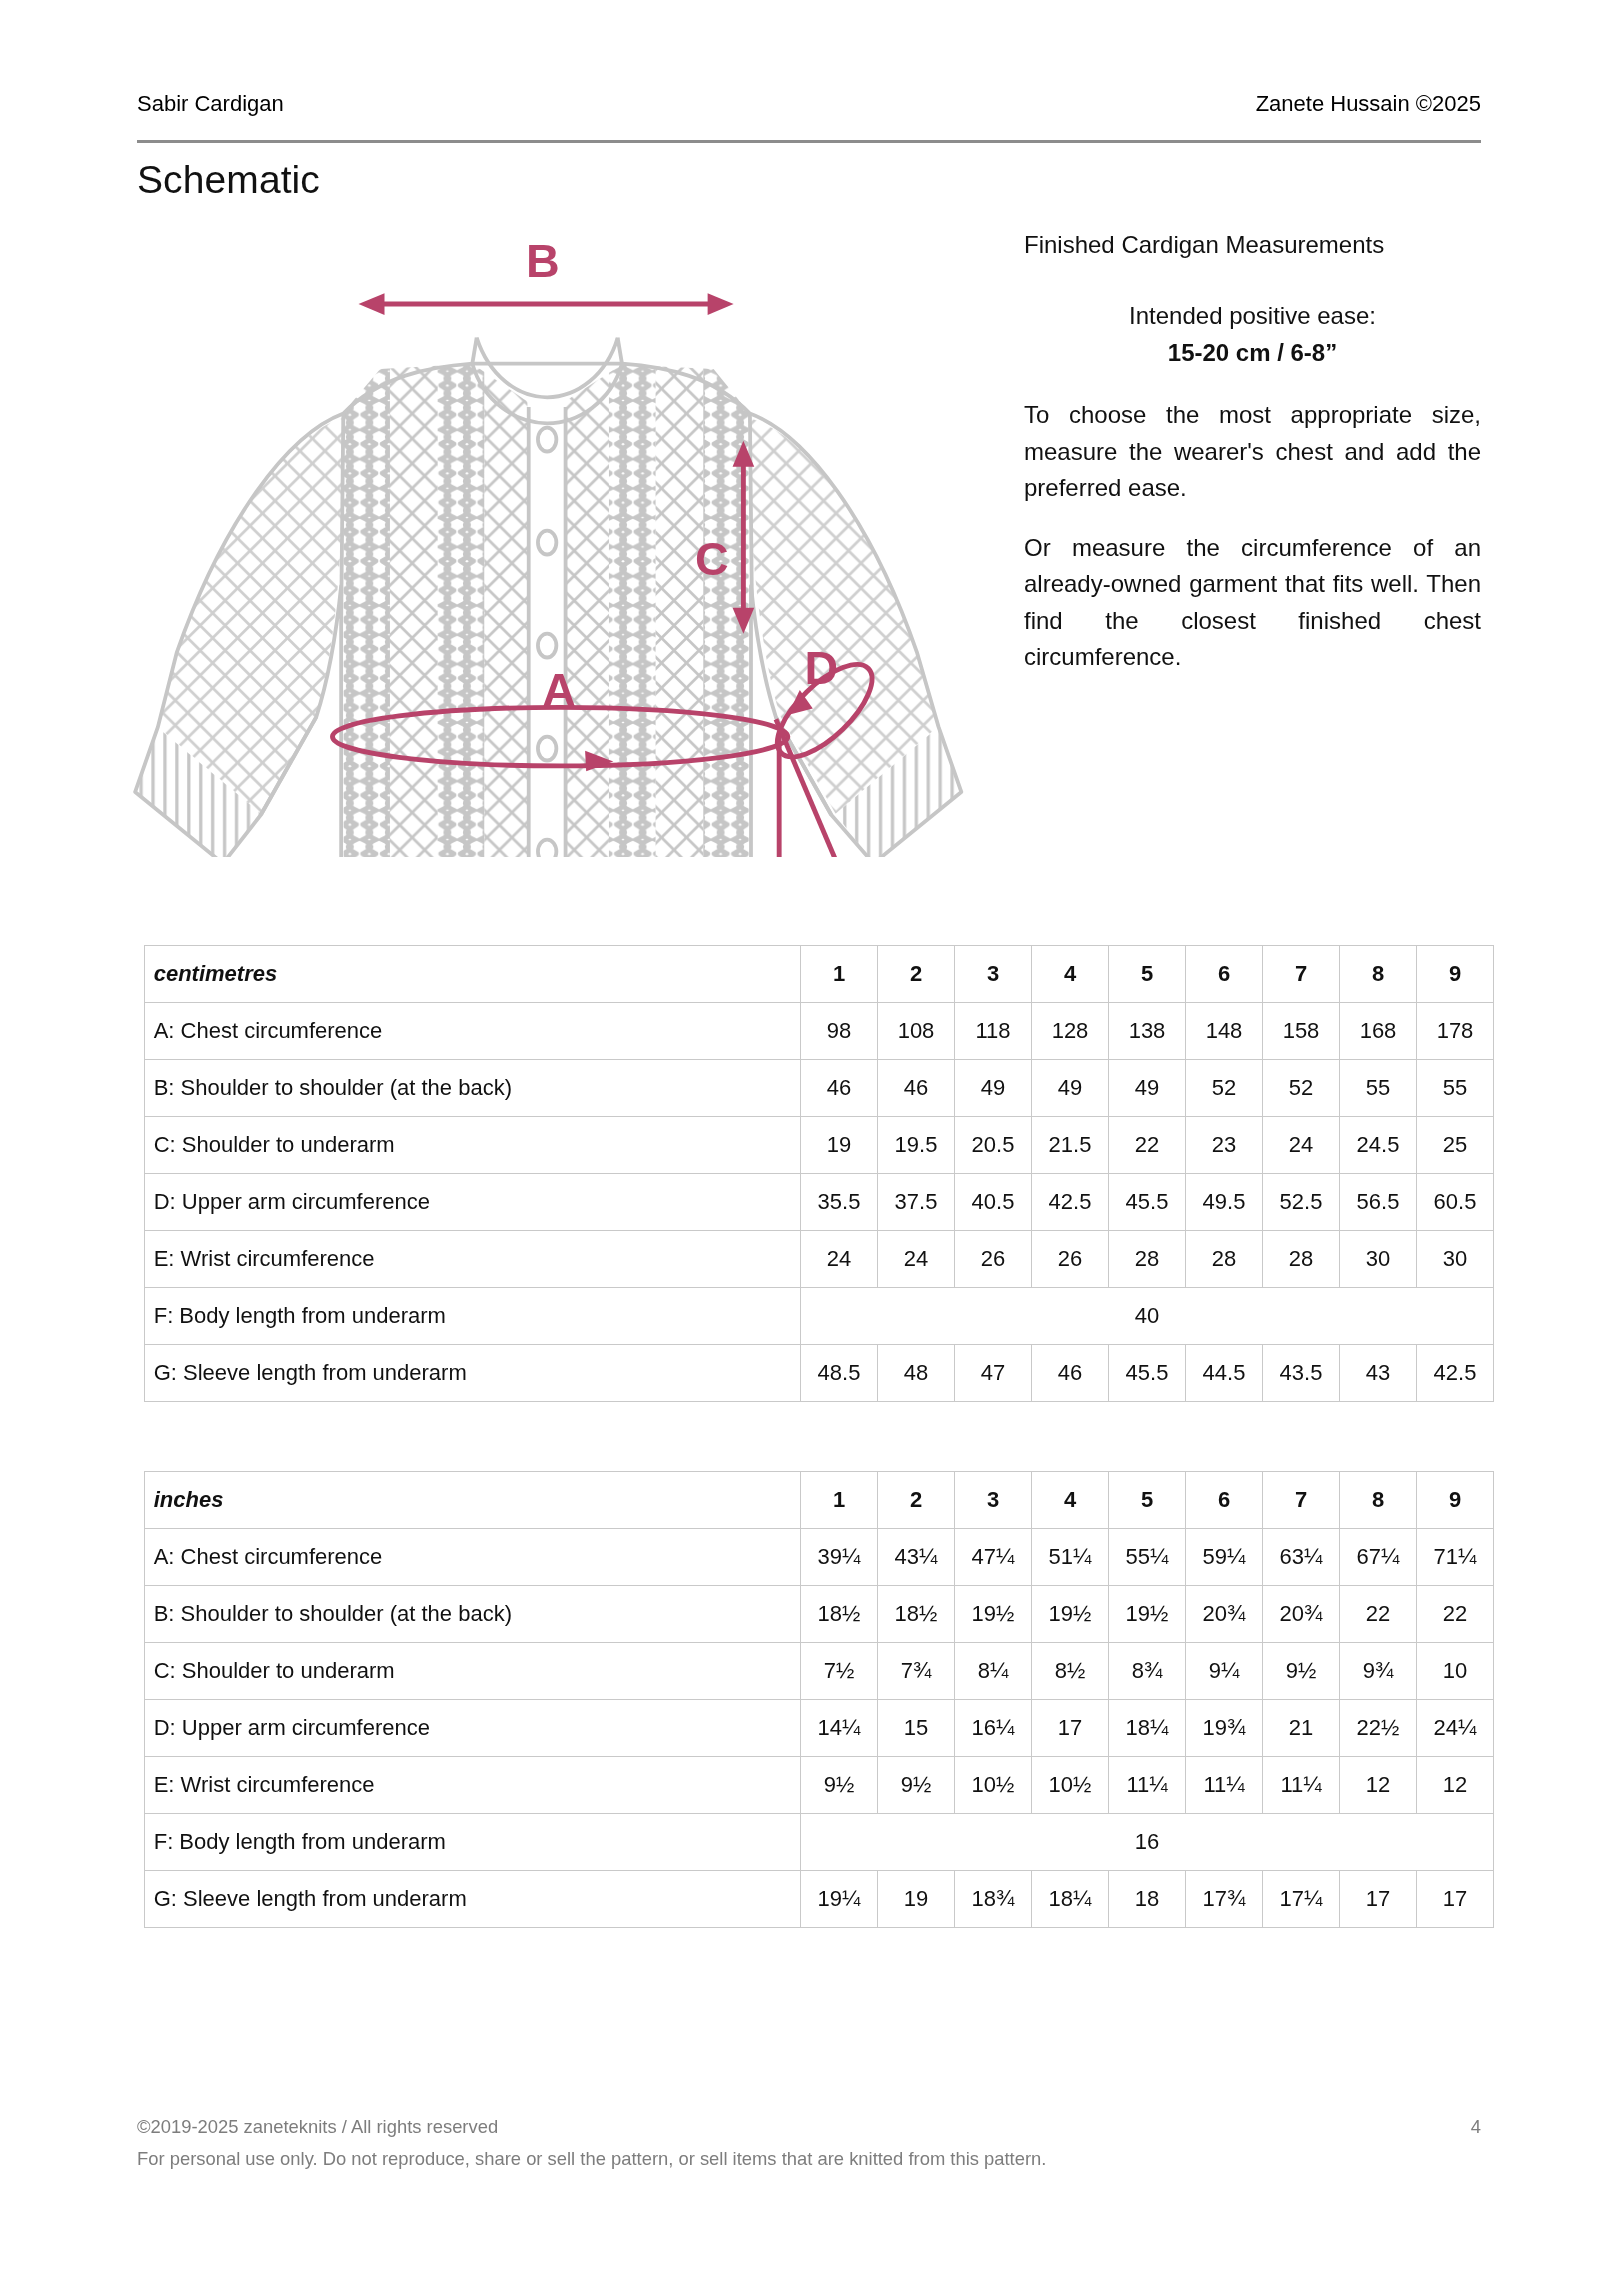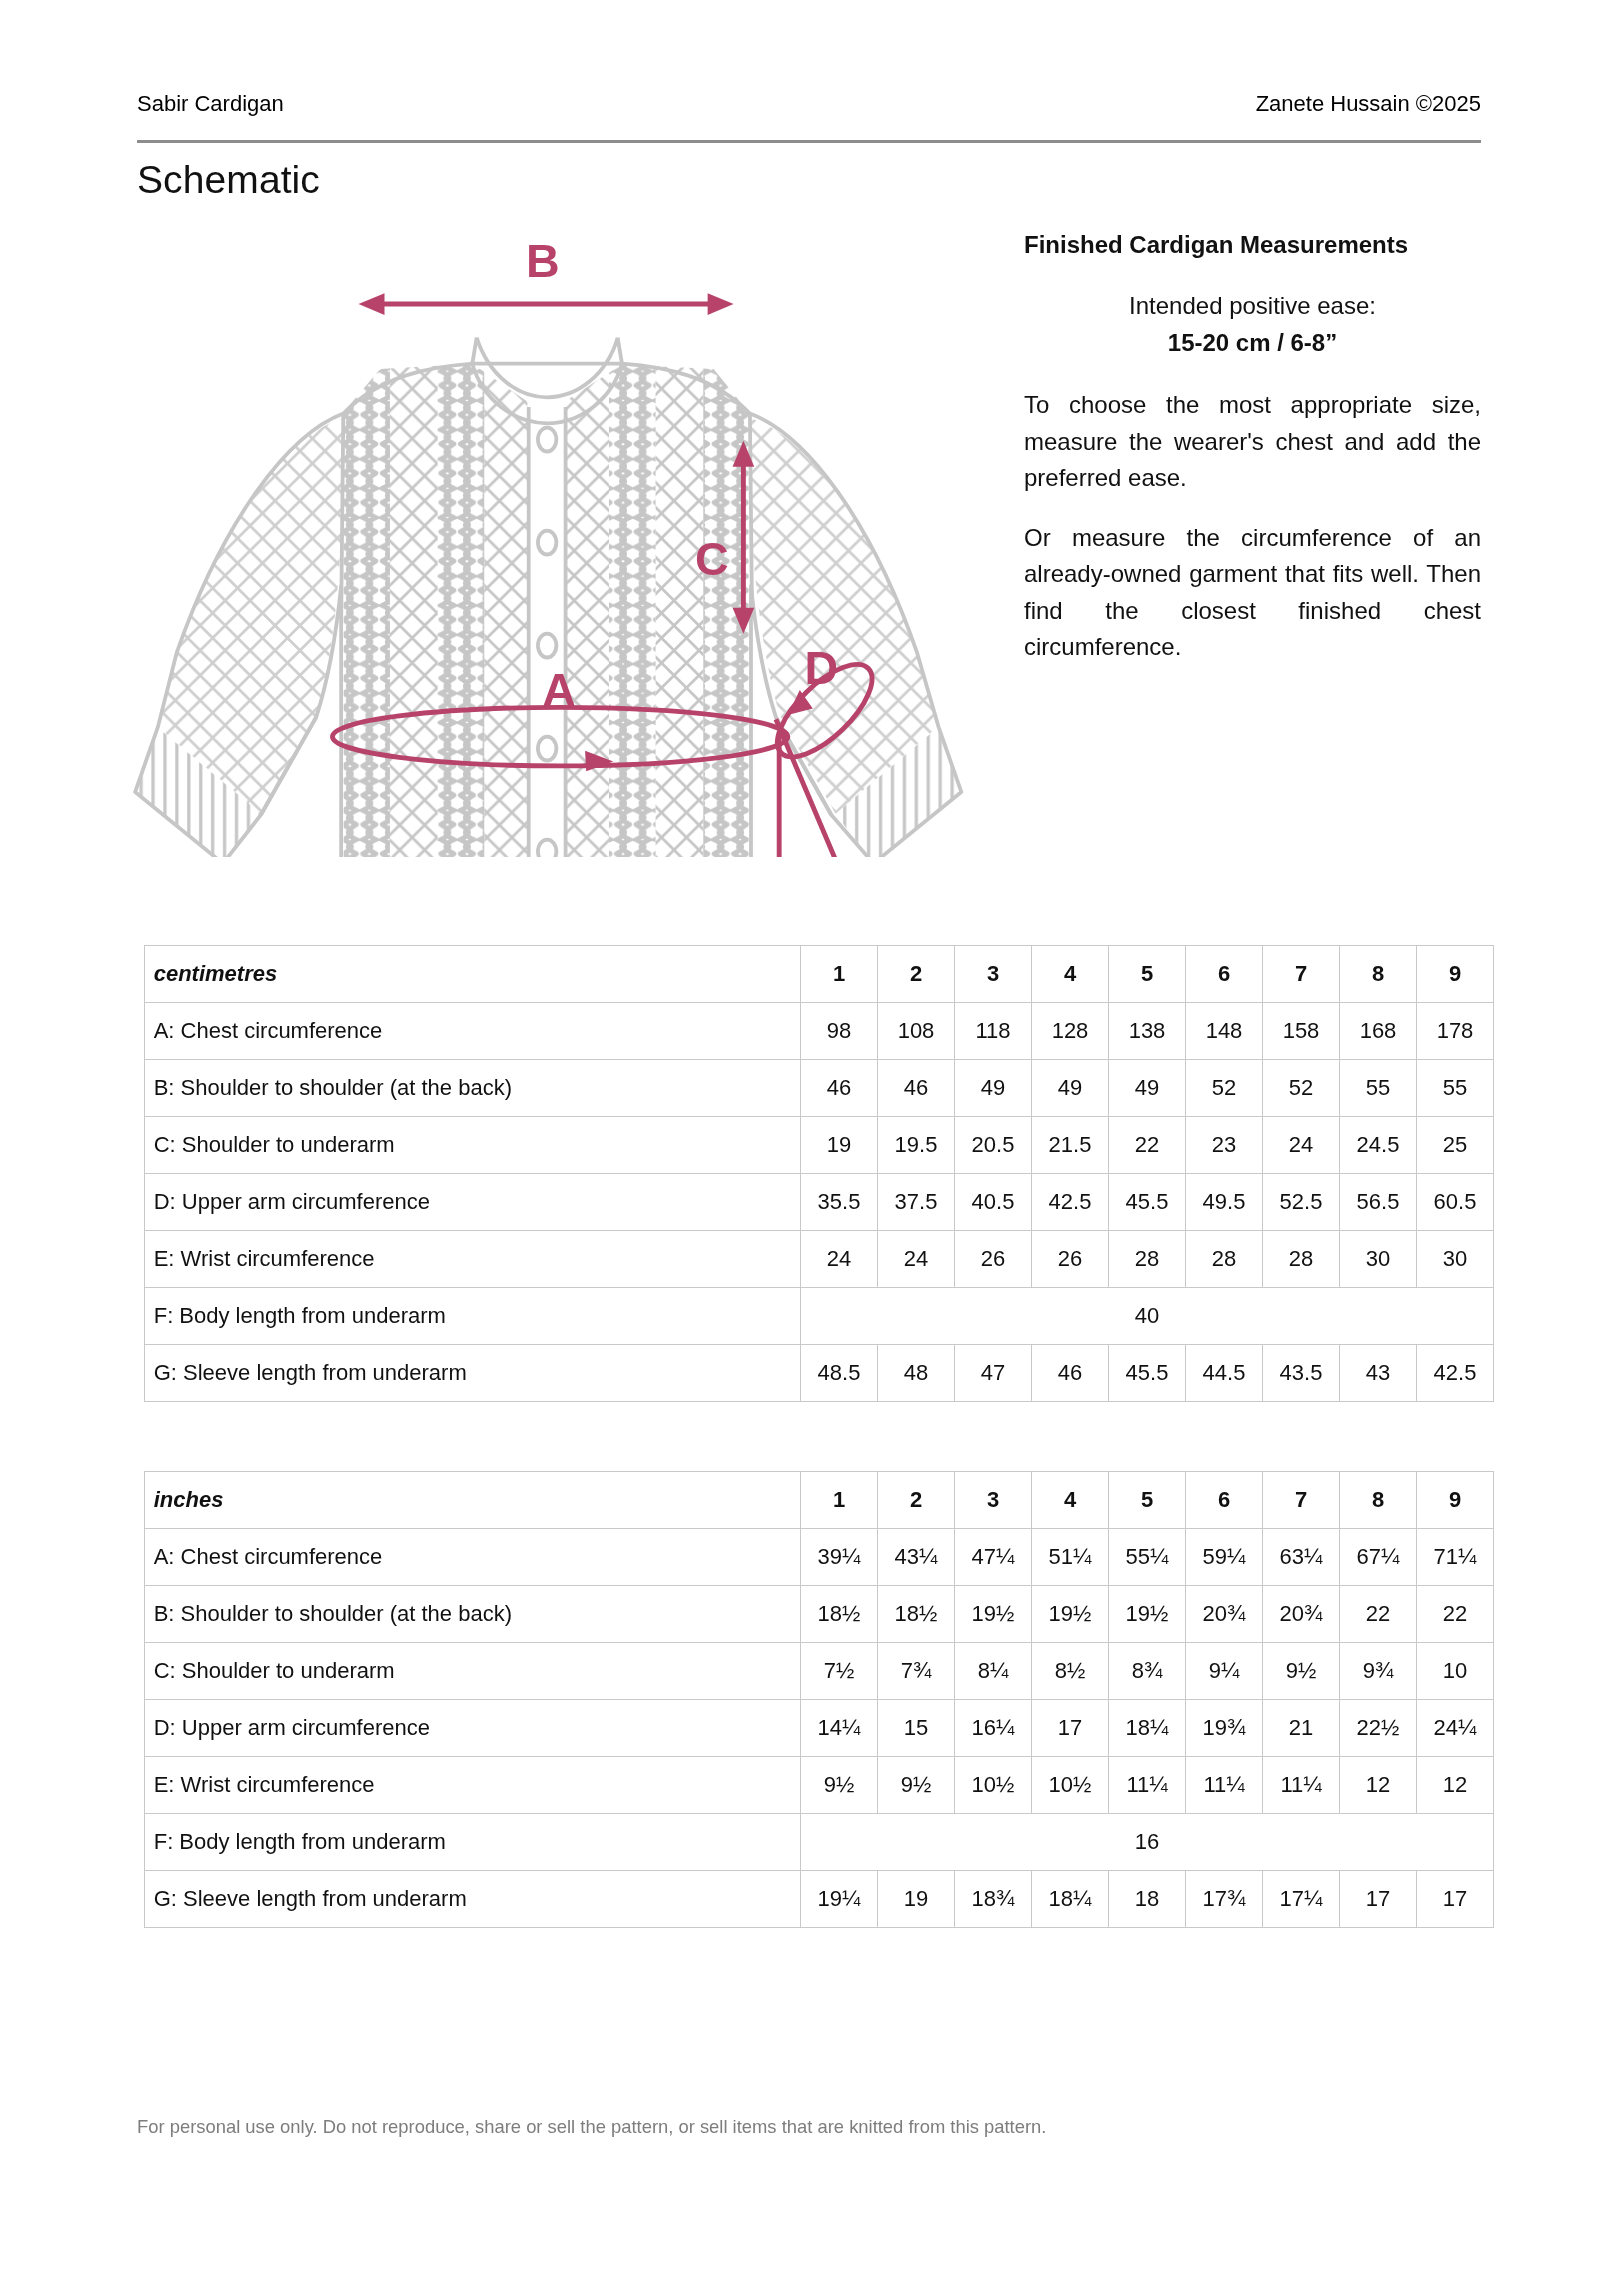--- a/index.html
+++ b/index.html
@@ -34,21 +34,21 @@
   }
   .schematic svg { display:block; width:100%; height:100%; }
 
   
   .copy {
     position:absolute; left:1024px; top:227px; width:457px;
     font-size:24px; line-height:1.52; color:#111;
   }
   .copy p { margin:0 0 23px 0; text-align:justify; }
   .copy p:last-child { margin-bottom:0; }
-  .copy .hd { font-weight:bold; text-align:left; margin-bottom:25px; }
+  .copy .hd { font-weight:normal; text-align:left; margin-bottom:35px; }
   .copy .ease { margin-bottom:26px; text-align:center; }
   .copy .ease b { font-weight:bold; }
 
   
   .mtable {
     position:absolute; left:144px; width:1350px;
     border-collapse:collapse; table-layout:fixed;
     font-size:22px; color:#111;
   }
   .mtable.cm  { top:945px; }
@@ -437,17 +437,21 @@
           <td>18</td>
           <td>17¾</td>
           <td>17¼</td>
           <td>17</td>
           <td>17</td>
         </tr>
       </tbody>
   </table>
 
   <div class="footer">
+    <div class="line1">
+      <span>©2019-2025 zaneteknits / All rights reserved</span>
+      <span>4</span>
+    </div>
     <div class="line2">For personal use only. Do not reproduce, share or sell the pattern, or sell items that are knitted from this pattern.</div>
   </div>
 
 </div>
 
 
 </body></html>

